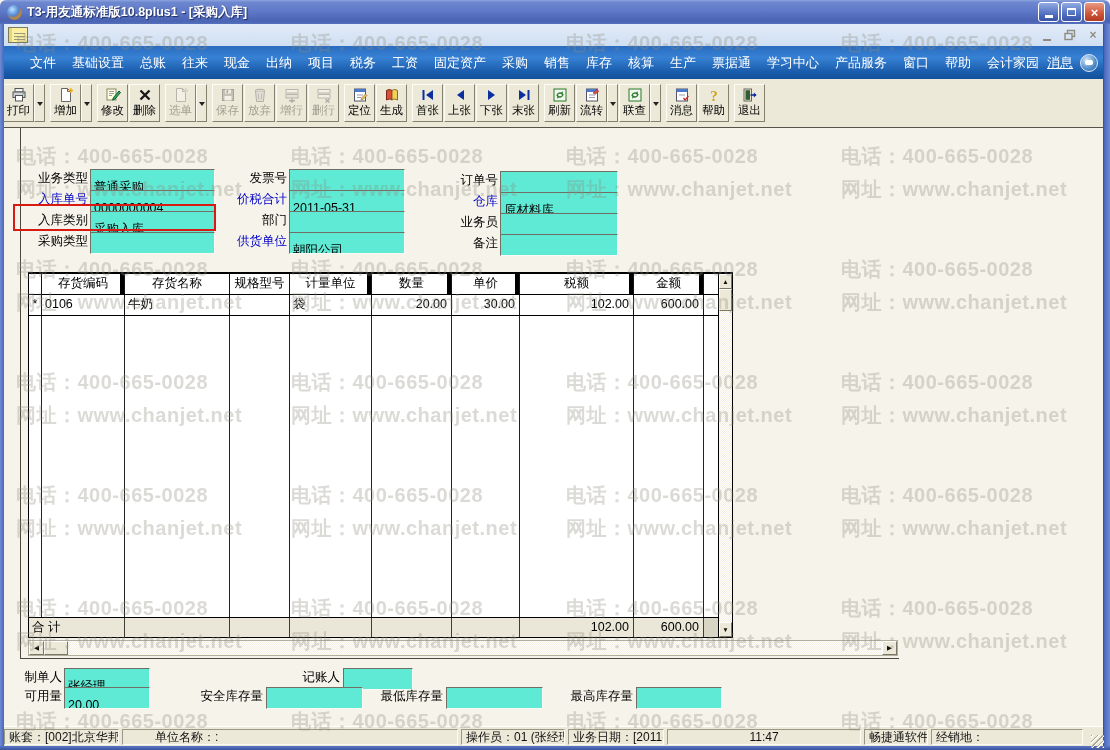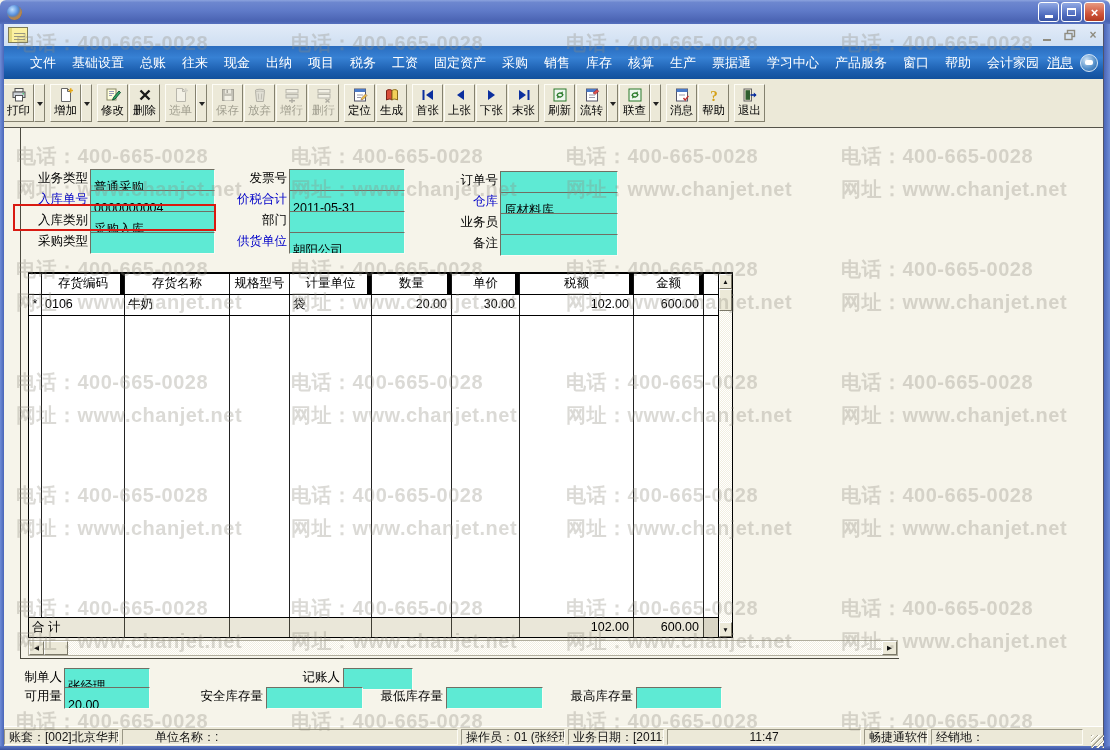--- a/index.html
+++ b/index.html
@@ -87,20 +87,21 @@
   .redbox{position:absolute;left:13px;top:204px;width:203px;height:27px;border:2px solid #D91A12;z-index:110;pointer-events:none;box-sizing:border-box}
   .frame-l{position:absolute;left:0;top:24px;bottom:0;width:4px;background:linear-gradient(90deg,#6f8cd6,#4a66b8);z-index:150}
   .frame-r{position:absolute;right:0;top:24px;bottom:0;width:6px;background:linear-gradient(90deg,#4a66b8,#6f8cd6);box-shadow:-1px 0 0 #50536a;z-index:150}
   .frame-b{position:absolute;left:0;bottom:0;width:100%;height:4px;background:linear-gradient(180deg,#5a76c4,#3a53a0);z-index:150}
 </style>
 </head>
 <body>
 
 <div class="titlebar">
   <span class="app-icon"></span>
+  <span class="title-text">T3-用友通标准版10.8plus1 - [采购入库]</span>
   <span class="winbtns">
     <span class="wbtn minb">
         <i class="g-min"></i>
       </span>
     <span class="wbtn maxb">
         <i class="g-max"></i>
       </span>
     <span class="wbtn closeb">
         <span class="g-x">×</span>
       </span>

